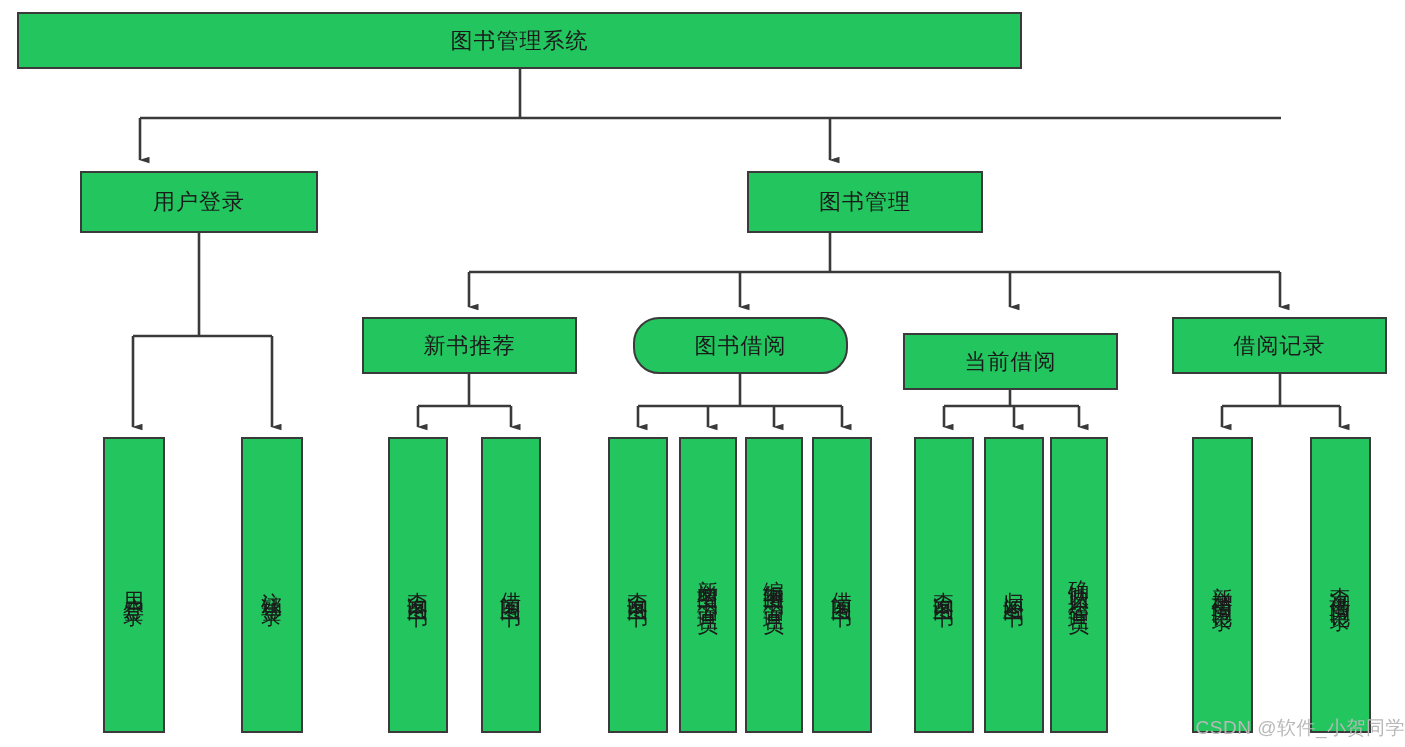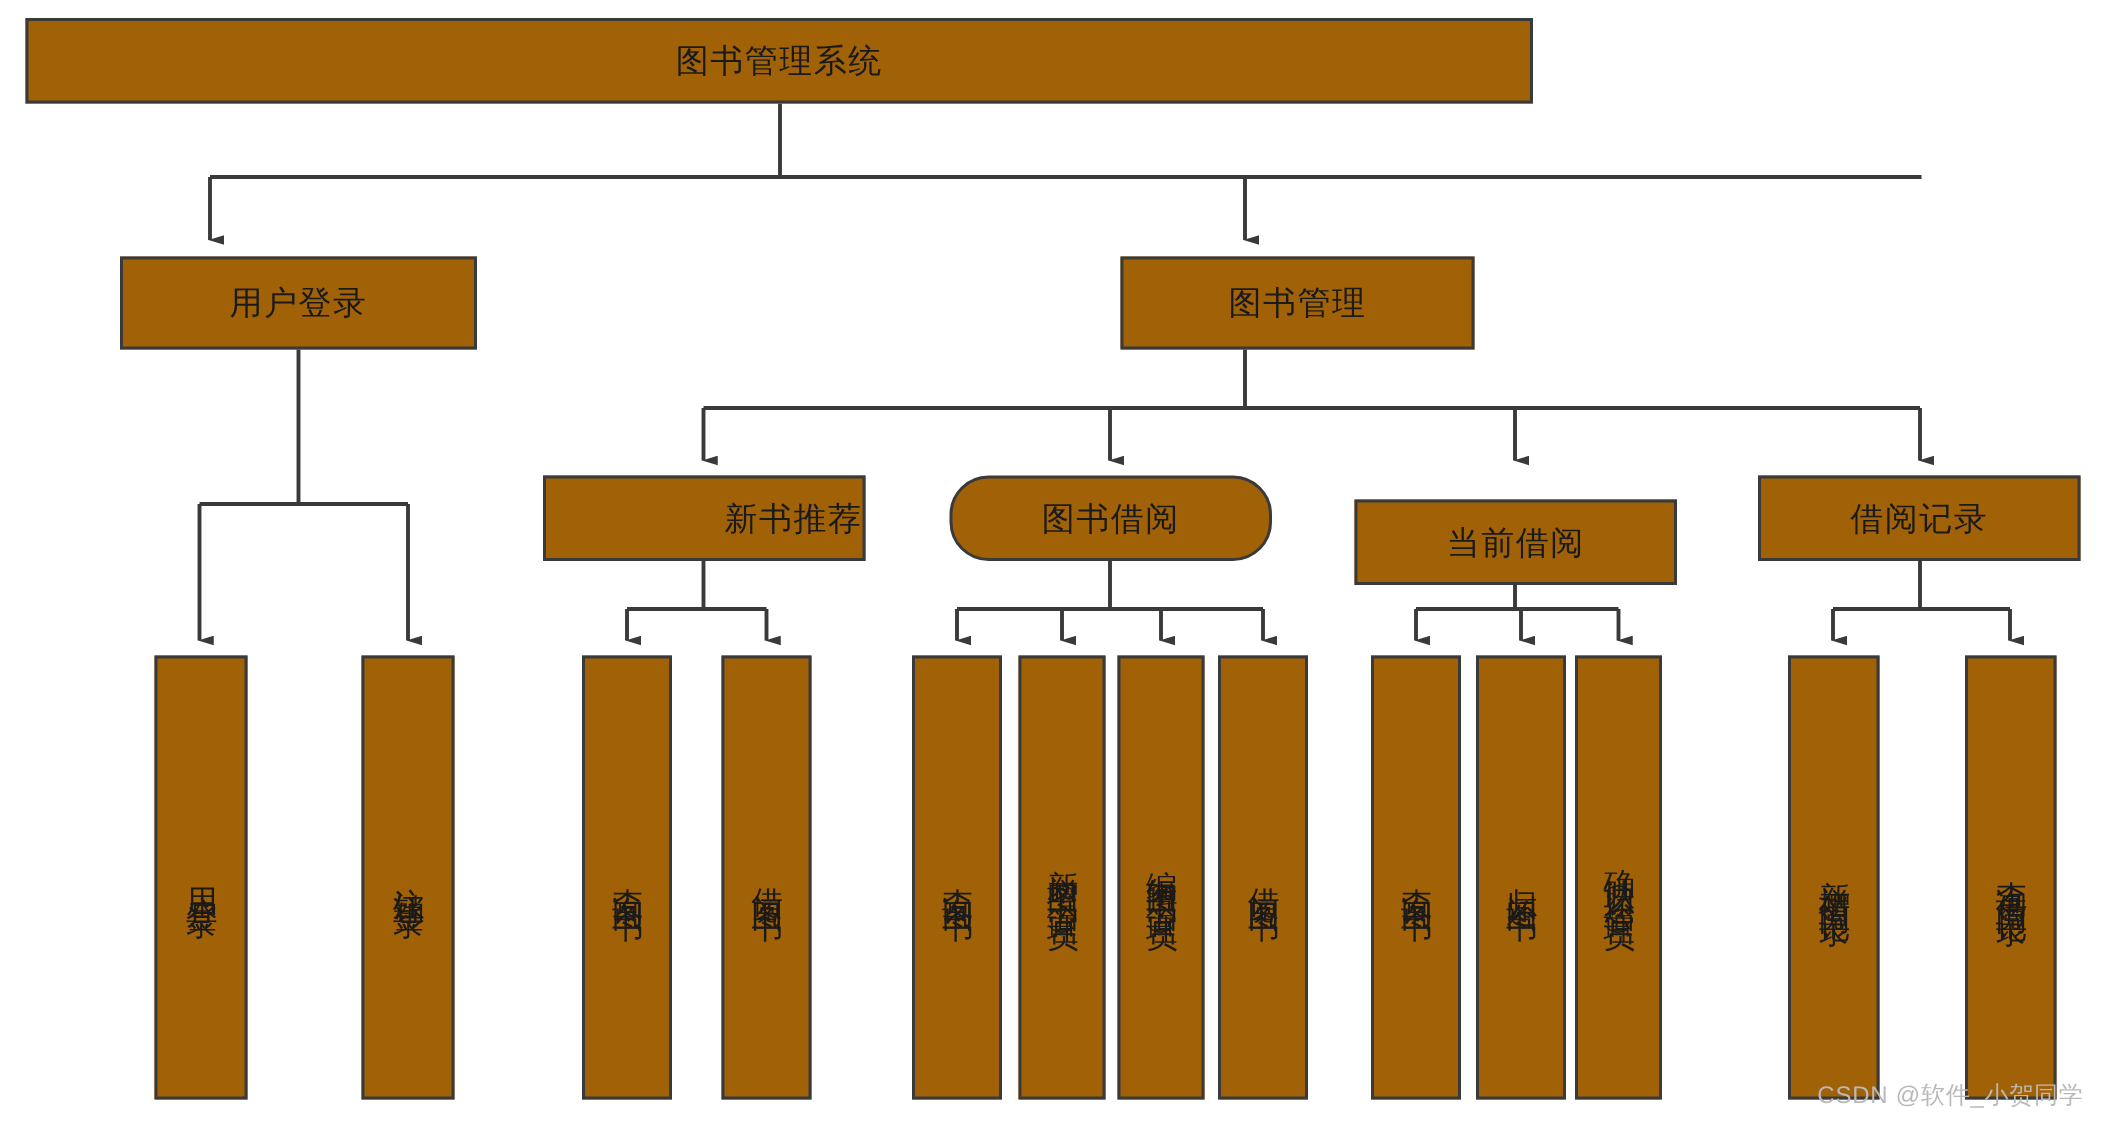--- a/index.html
+++ b/index.html
@@ -22,21 +22,21 @@
     left: 0;
     top: 0;
     width: 1405px;
     height: 747px;
     pointer-events: none;
   }
   .node {
     position: absolute;
     box-sizing: border-box;
     border: 2.5px solid #3a3a3a;
-    background: #a16207;
+    background: #22c55e;
     display: flex;
     align-items: center;
     justify-content: center;
     color: #1a1a1a;
     line-height: 1.18;
   }
   .node.horiz {
     font-size: 22px;
     letter-spacing: 1px;
     white-space: nowrap;
@@ -51,23 +51,23 @@
   .node.vert .vtext {
     writing-mode: vertical-rl;
     text-orientation: upright;
     letter-spacing: 5px;
     line-height: 1;
     display: block;
     text-align: center;
   }
   .watermark {
     position: absolute;
-    right: 16px;
+    right: 0;
     bottom: 6px;
-    font-size: 16px;
+    font-size: 19px;
     color: #b9b9b9;
     white-space: nowrap;
     letter-spacing: 0.5px;
   }
 </style>
 </head>
 <body>
 
 <div id="canvas">
 
@@ -125,21 +125,21 @@
     <span>图书管理系统</span>
   </div>
 
   <div class="node horiz" style="left:80px; top:171px; width:238px; height:62px;">
     <span>用户登录</span>
   </div>
   <div class="node horiz" style="left:712px; top:171px; width:236px; height:62px;margin-left:35px;">
     <span>图书管理</span>
   </div>
 
-  <div class="node horiz" style="left:362px; top:317px; width:215px; height:57px;justify-content:flex-end;">
+  <div class="node horiz" style="left:362px; top:317px; width:215px; height:57px;">
     <span>新书推荐</span>
   </div>
   <div class="node horiz" style="left:633px; top:317px; width:215px; height:57px;border-radius:26px;">
     <span>图书借阅</span>
   </div>
   <div class="node horiz" style="left:903px; top:317px; width:215px; height:57px;margin-top:16px;">
     <span>当前借阅</span>
   </div>
   <div class="node horiz" style="left:1172px; top:317px; width:215px; height:57px;">
     <span>借阅记录</span>

